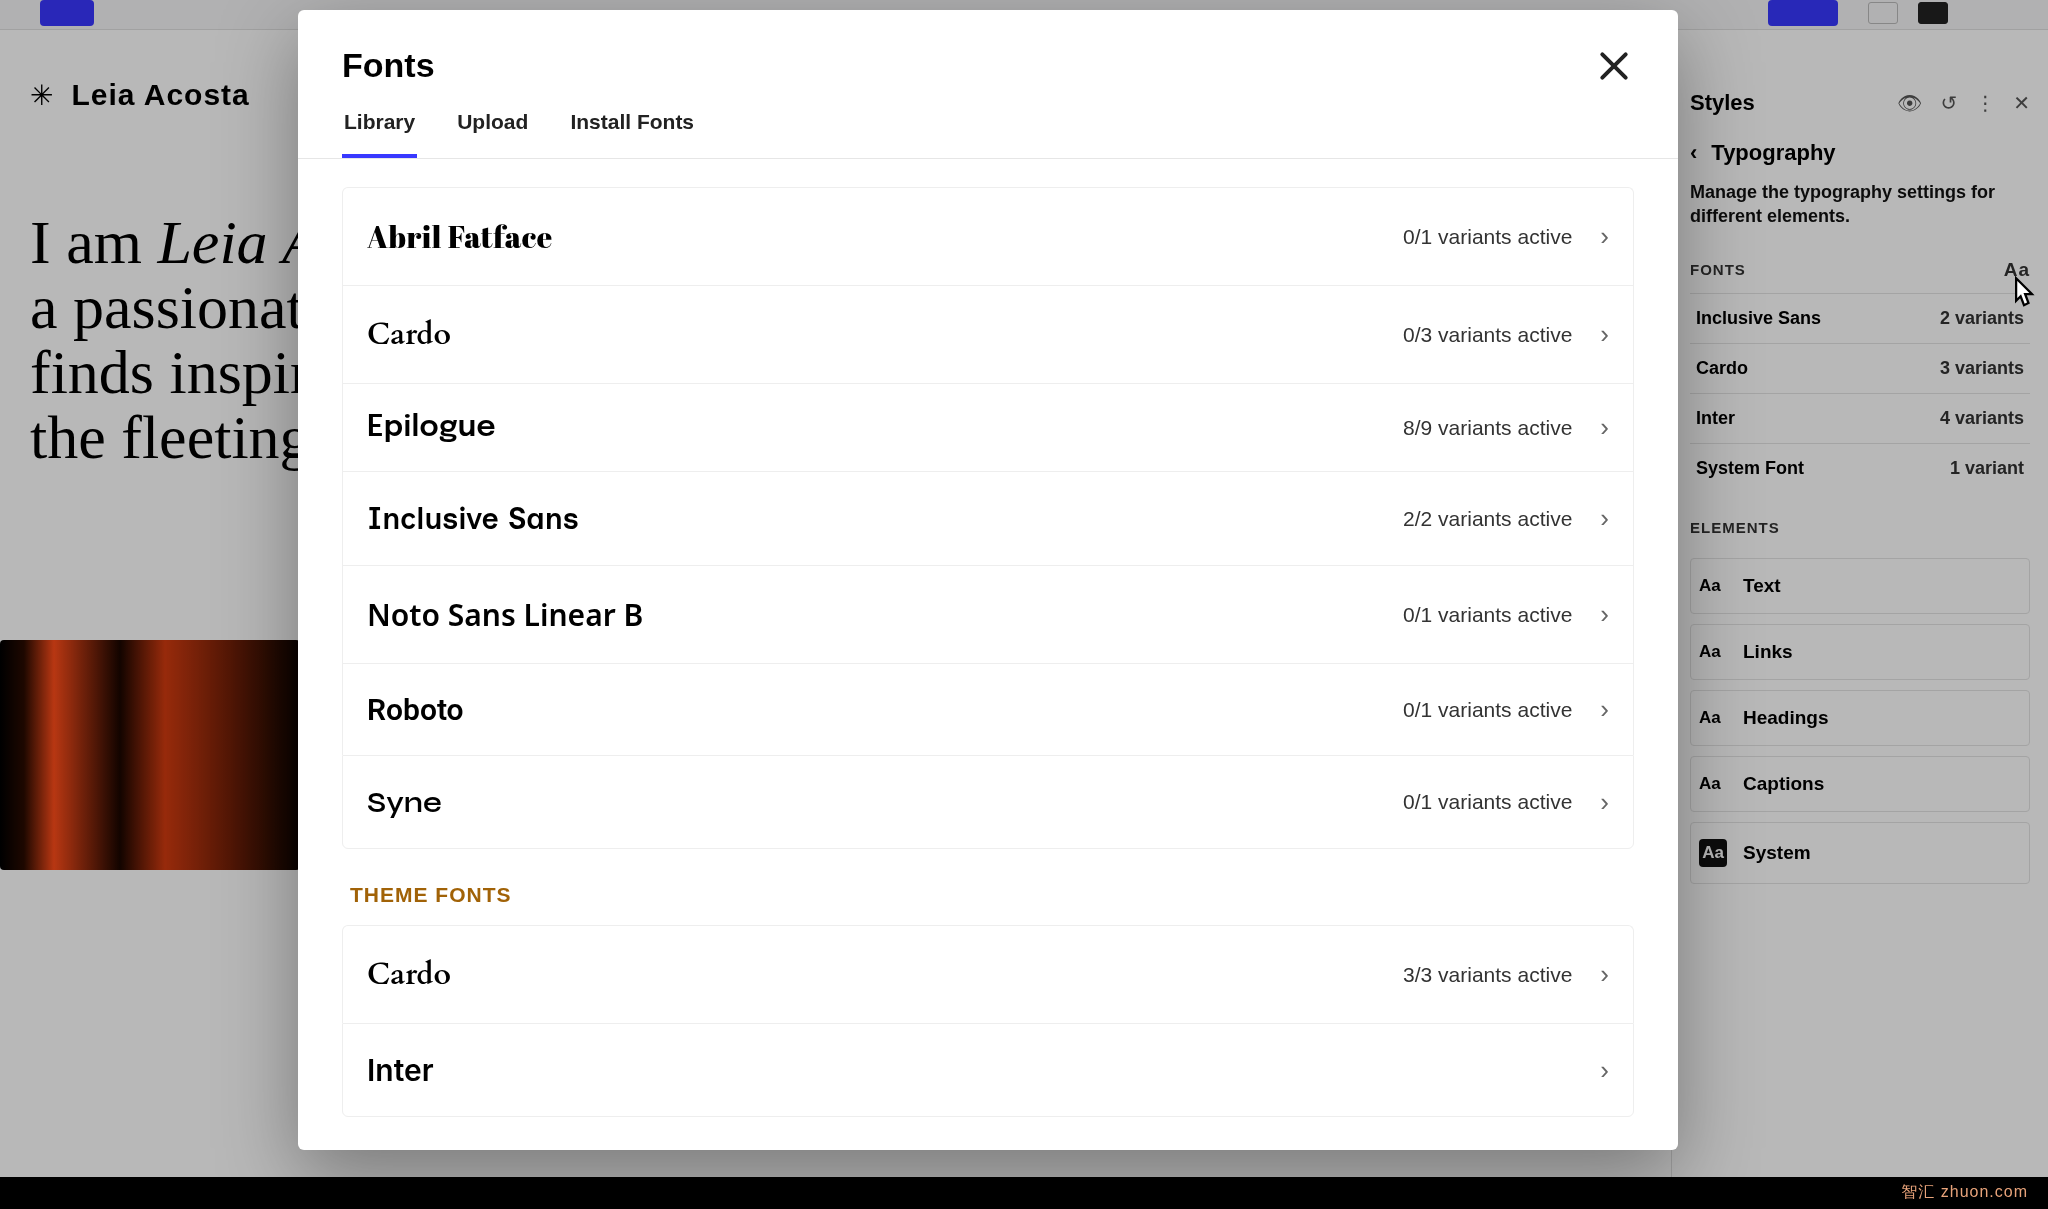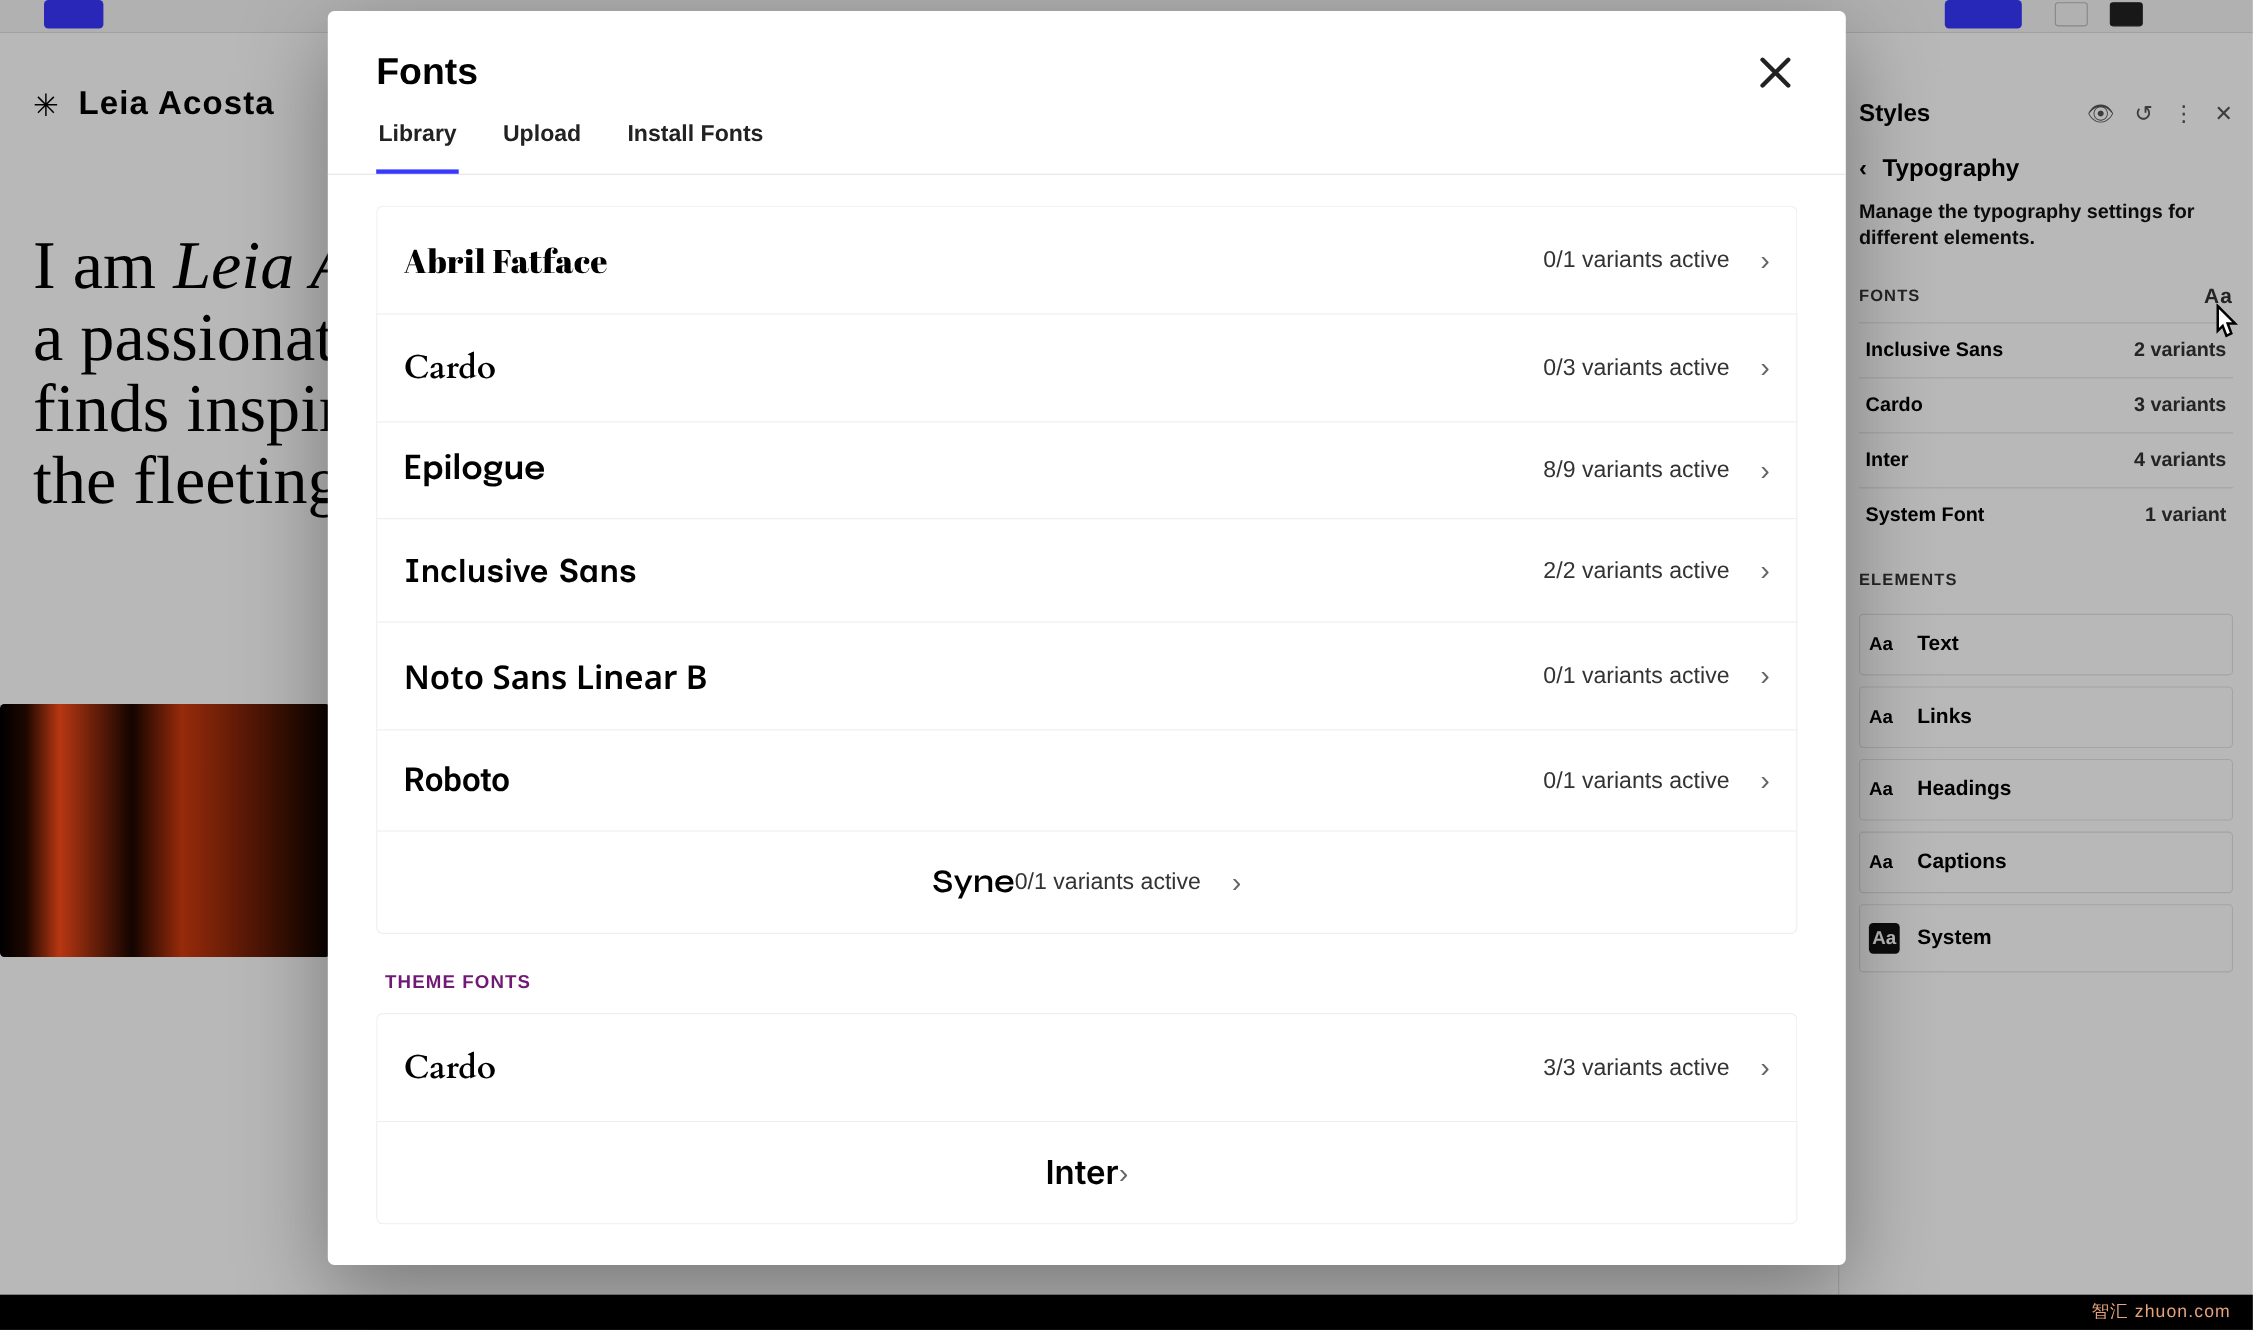--- a/index.html
+++ b/index.html
@@ -49,25 +49,25 @@
   .modal-hdr { padding:36px 44px 0; display:flex; justify-content:space-between; align-items:flex-start; }
   .modal-hdr h1 { font-size:34px; font-weight:800; }
   .modal-close { width:40px; height:40px; cursor:pointer; position:relative; }
   .modal-close svg{width:100%;height:100%;}
   .modal-tabs { display:flex; gap:38px; padding:24px 44px 0; border-bottom:1px solid #e6e6e6; }
   .modal-tab { font-size:21px; font-weight:700; padding:0 2px 20px; color:#222; cursor:pointer; border-bottom:4px solid transparent; }
   .modal-tab.active { border-bottom-color:#3838ff; }
   .modal-body { flex:1; overflow:auto; padding:28px 44px 0; }
   .font-card { border:1px solid #eee; border-bottom:none; padding:28px 24px; display:flex; justify-content:space-between; align-items:center; cursor:pointer; }
   .font-card:first-child{ border-top-left-radius:6px; border-top-right-radius:6px; }
-  .font-card:last-of-type{ border-bottom:1px solid #eee; border-bottom-left-radius:6px; border-bottom-right-radius:6px;justify-content:center; }
+  .font-card:last-of-type{ border-bottom:1px solid #eee; border-bottom-left-radius:6px; border-bottom-right-radius:6px; }
   .font-card .fname { font-size:30px; font-weight:600; }
   .font-card .meta { display:flex; align-items:center; gap:28px; color:#333; font-size:21px; font-weight:500;}
   .font-card .chev { font-size:26px; color:#666; }
-  .section-label { font-size:17px; font-weight:800; letter-spacing:1px; color:#701a75; padding:34px 0 18px 8px; }
+  .section-label { font-size:21px; font-weight:800; letter-spacing:1px; color:#a16207; padding:34px 0 18px 8px; }
   .modal-ftr { border-top:1px solid #e6e6e6; padding:22px 44px; display:flex; justify-content:flex-end; }
   .update-btn { background:#2f2fff; color:#4a4aff; font-size:19px; font-weight:600; padding:16px 30px; border:none; border-radius:5px; cursor:pointer; }
 
   
   .ff-abril  { font-family: "Abril Fatface", Georgia, serif; font-weight:900; letter-spacing:0.5px;}
   .ff-cardo  { font-family: "Cardo", Georgia, serif; font-weight:400;}
   .ff-epi    { font-family: "Epilogue", Helvetica, Arial, sans-serif; font-weight:700;}
   .ff-incl   { font-family: "Inclusive Sans", Helvetica, Arial, sans-serif; font-weight:500;}
   .ff-noto   { font-family: "Noto Sans", Georgia, serif; font-weight:400;}
   .ff-rob    { font-family: "Roboto", Helvetica, Arial, sans-serif; font-weight:700;}

